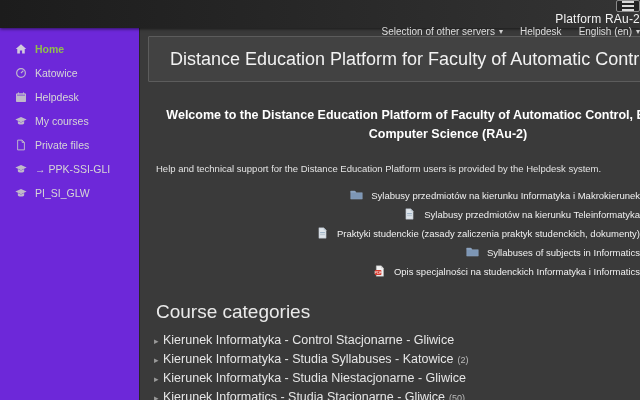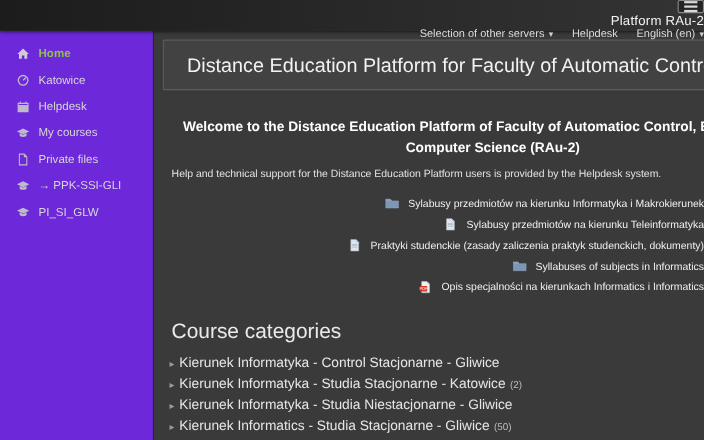--- a/index.html
+++ b/index.html
@@ -56,21 +56,21 @@
     width:600px;height:46px;box-sizing:border-box;
     background:#424242;border:1px solid #5c5c5c;border-radius:1px;
     display:flex;align-items:center;padding-left:21px;
   }
   .title-card h1{
     margin:0;font-size:18px;font-weight:400;color:#f2f2f2;white-space:nowrap;
   }
   .welcome{width:600px;margin-top:24px;text-align:center;color:#ffffff;
     font-size:12.5px;font-weight:bold;line-height:1.55;}
   .welcome div{white-space:nowrap;}
-  .help-text{margin-top:8px;font-size:9.5px;color:#e3e3e3;padding-left:8px;white-space:nowrap;}
+  .help-text{margin-top:18px;font-size:9.5px;color:#e3e3e3;padding-left:8px;white-space:nowrap;}
   .res-links{margin-top:12px;padding-left:8px;}
   .res-link{
     display:flex;align-items:center;gap:8px;height:19px;cursor:pointer;
     font-size:9.5px;color:#f0f0f0;white-space:nowrap;justify-content:flex-end;
   }
   .res-link .icon{width:13px;height:12px;flex:0 0 13px;display:flex;}
   .res-link .icon svg{width:13px;height:12px;}
   .cc-title{margin:20px 0 10px 0;padding-left:8px;font-size:19px;font-weight:400;color:#eaeaea;}
   .cat-list{padding-left:6px;}
   .cat-item{display:flex;align-items:baseline;height:19px;cursor:pointer;white-space:nowrap;}
@@ -226,34 +226,34 @@
         </div>
         <div class="res-link">
           <span class="icon">
             <svg viewBox="0 0 16 15">
               <path fill="#f2f2f2" stroke="#b9b9b9" stroke-width="0.6" d="M4 1h6l3 3v10H4z"></path>
               <path fill="#cfcfcf" d="M10 1v3h3z"></path>
               <rect x="2.2" y="6.2" width="8.2" height="6.4" rx="1" fill="#d43b2f"></rect>
               <text x="6.3" y="11.2" font-size="4.6" fill="#ffffff" text-anchor="middle" font-family="sans-serif">PDF</text>
             </svg>
           </span>
-          <span>Opis specjalności na kierunkach Informatics i Informatics</span>
+          <span>Opis specjalności na studenckich Informatyka i Informatics</span>
         </div>
       </div>
 
     <div class="cc-title">Course categories</div>
 
     <div class="cat-list" id="category-list">
         <div class="cat-item">
           <span class="cat-bullet">▸</span>
           <span class="cat-label">Kierunek Informatyka - Control Stacjonarne - Gliwice</span>
         </div>
         <div class="cat-item">
           <span class="cat-bullet">▸</span>
-          <span class="cat-label">Kierunek Informatyka - Studia Stacjonarne - Katowice</span>
+          <span class="cat-label">Kierunek Informatyka - Studia Syllabuses - Katowice</span>
           <span class="cat-count">(2)</span>
         </div>
         <div class="cat-item">
           <span class="cat-bullet">▸</span>
           <span class="cat-label">Kierunek Informatyka - Studia Niestacjonarne - Gliwice</span>
         </div>
         <div class="cat-item">
           <span class="cat-bullet">▸</span>
           <span class="cat-label">Kierunek Informatics - Studia Stacjonarne - Gliwice</span>
           <span class="cat-count">(50)</span>

